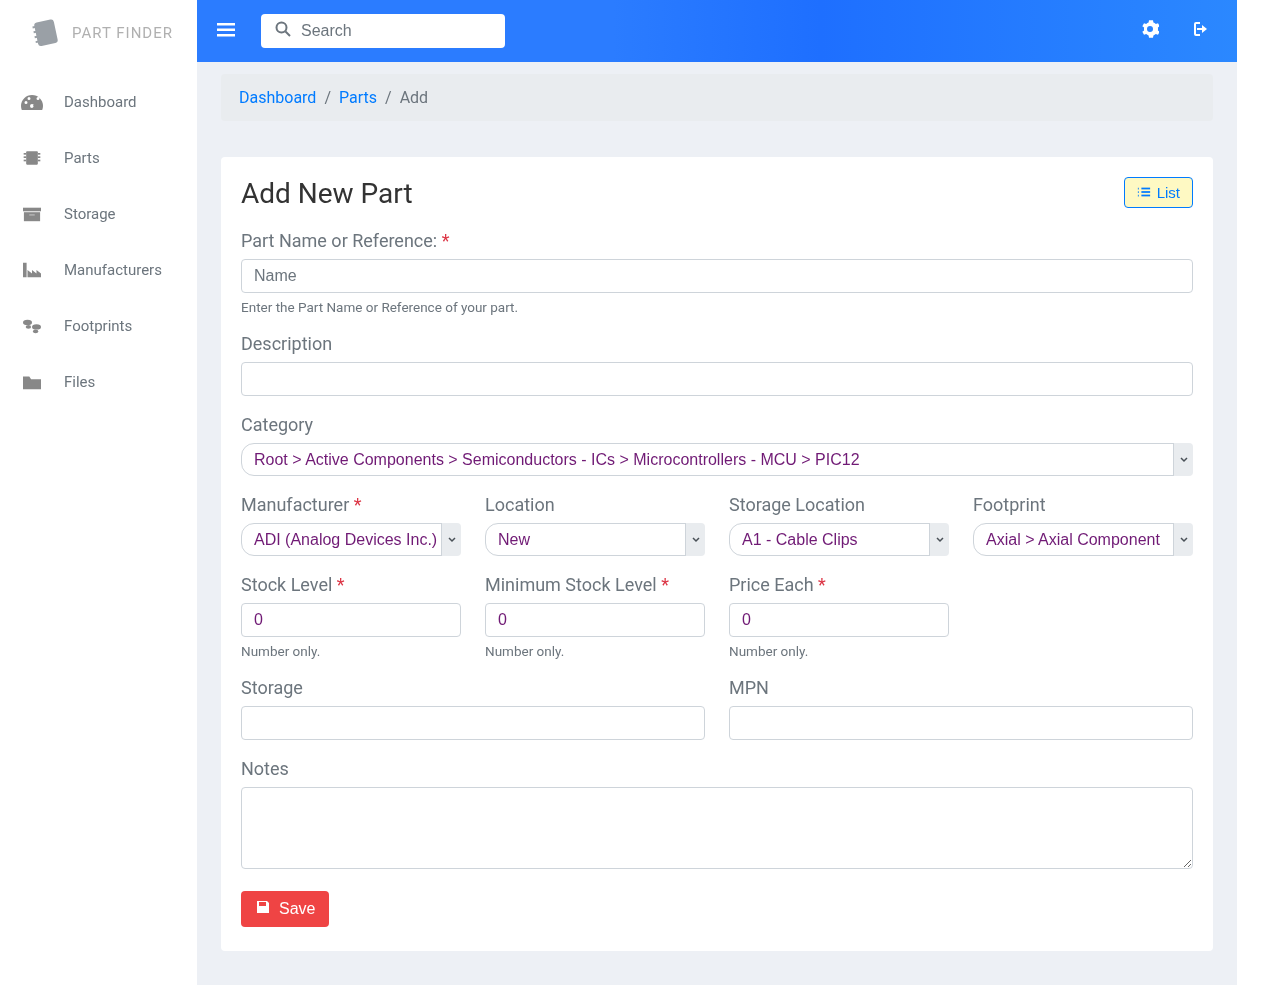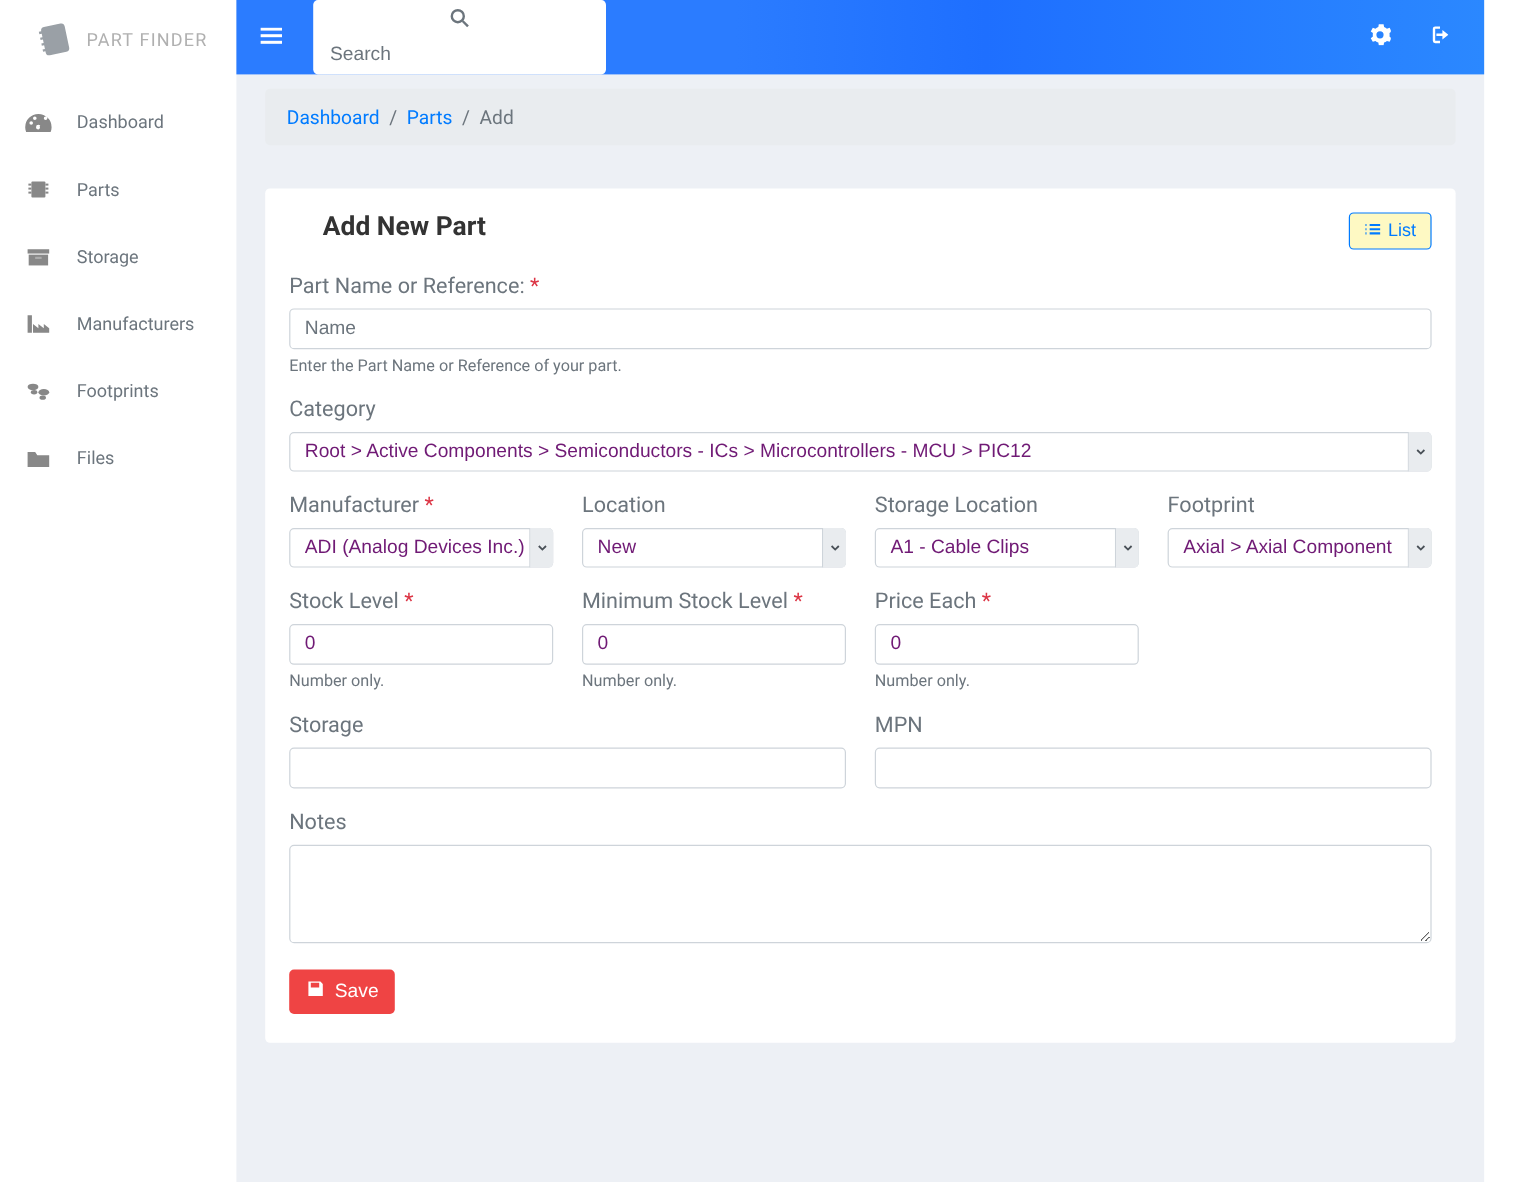--- a/index.html
+++ b/index.html
@@ -9,40 +9,40 @@
 .brand { display: flex; align-items: center; gap: 10px; padding: 16px 18px 24px 28px; }
 .brand-icon { width: 34px; height: 34px; position: relative; }
 .brand-text { color: #b0b0b0; font-size: 15px; letter-spacing: 1px; font-weight: 400; }
 .nav { list-style: none; }
 .nav-item { display: flex; align-items: center; gap: 20px; padding: 18px 0 18px 20px; cursor: pointer; }
 .nav-icon { width: 24px; height: 20px; display: flex; align-items: center; justify-content: center; color: #888; flex-shrink: 0; }
 .nav-label { color: #6c757d; font-size: 15px; }
 .main { flex: 1; display: flex; flex-direction: column; background: #edf0f5; }
 .topbar { background: linear-gradient(90deg, #2b7cff 0%, #2b7cff 40%, #1e6fff 60%, #2b88ff 100%); height: 62px; display: flex; align-items: center; padding: 0 24px 0 12px; gap: 18px; }
 .hamburger { color: #fff; cursor: pointer; padding: 8px; }
-.search-wrap { background: #fff; border-radius: 4px; display: flex; align-items: center; padding: 7px 14px; width: 244px; gap: 10px; flex-direction: column; }
+.search-wrap { background: #fff; border-radius: 4px; display: flex; align-items: center; padding: 7px 14px; width: 244px; gap: 10px; }
 .search-wrap input { border: none; outline: none; font-size: 16px; width: 100%; color: #495057; }
 .search-wrap input::placeholder { color: #6c757d; }
 .topbar-spacer { flex: 1; }
 .topbar-icon { color: #fff; cursor: pointer; padding: 6px; }
 .content { padding: 12px 24px 24px 24px; }
 .breadcrumb { background: #e9ecef; border-radius: 4px; padding: 14px 18px; display: flex; align-items: center; gap: 8px; font-size: 16px; }
 .breadcrumb a { color: #007bff; text-decoration: none; }
 .breadcrumb .sep { color: #6c757d; }
 .breadcrumb .current { color: #6c757d; }
 .card { background: #fff; border-radius: 4px; margin-top: 36px; padding: 20px 20px 24px 20px; }
 .card-header { display: flex; align-items: flex-start; justify-content: space-between; margin-bottom: 20px; }
-.card-title { font-size: 22px; color: #333; font-weight: 700; margin-left: 28px; }
+.card-title { font-size: 28px; color: #333; font-weight: 400; }
 .list-btn { border: 1px solid #007bff; color: #007bff; background: #fef9c3; border-radius: 4px; padding: 6px 12px; font-size: 15px; cursor: pointer; display: flex; align-items: center; gap: 6px; }
 .form-group { margin-bottom: 18px; }
 .form-label { display: block; color: #6c757d; font-size: 18px; margin-bottom: 8px; }
 .req { color: #dc3545; }
 .form-control { width: 100%; border: 1px solid #ced4da; border-radius: 4px; padding: 7px 12px; font-size: 16px; color: #701a75; background: #fff; }
 .form-control::placeholder { color: #6c757d; }
-select.form-control { appearance: none; -webkit-appearance: none; -moz-appearance: none; background-image: none; padding-right: 12px; }
+select.form-control { appearance: none; -webkit-appearance: none; -moz-appearance: none; background-image: none; padding-right: 12px; border-radius: 13px; }
 .select-wrap { position: relative; }
 .select-arrow { position: absolute; right: 0; top: 0; bottom: 0; width: 20px; background: #e9ecef; border-left: 1px solid #ced4da; border-radius: 0 4px 4px 0; display: flex; align-items: center; justify-content: center; pointer-events: none; }
 .select-arrow svg { width: 8px; height: 8px; }
 .help-text { color: #6c757d; font-size: 13.5px; margin-top: 6px; }
 .row { display: flex; gap: 24px; }
 .col { flex: 1; }
 .col-half { flex: 0 0 calc(50% - 12px); }
 textarea.form-control { resize: both; min-height: 82px; }
 .save-btn { background: #ef4444; color: #fff; border: none; border-radius: 4px; padding: 8px 14px; font-size: 16px; cursor: pointer; display: inline-flex; align-items: center; gap: 8px; }
 .right-edge { width: 44px; background: #fff; flex-shrink: 0; }
@@ -186,20 +186,24 @@
             <span>List</span>
           </button>
         </div>
 
         <div class="form-group">
           <label class="form-label"><span>Part Name or Reference:</span> <span class="req">*</span></label>
           <input class="form-control" type="text" placeholder="Name" style="">
           <div class="help-text">Enter the Part Name or Reference of your part.</div>
         </div>
 
+        <div class="form-group">
+          <label class="form-label">Description</label>
+          <input class="form-control" type="text" style="">
+        </div>
 
         <div class="form-group">
           <label class="form-label">Category</label>
           <div class="select-wrap">
             <select class="form-control">
               <option>Root &gt; Active Components &gt; Semiconductors - ICs &gt; Microcontrollers - MCU &gt; PIC12</option>
             </select>
             <span class="select-arrow">
                 <svg viewBox="0 0 8 8">
                   <path d="M1 2l3 3 3-3" fill="none" stroke="#495057" stroke-width="1.5"></path>

